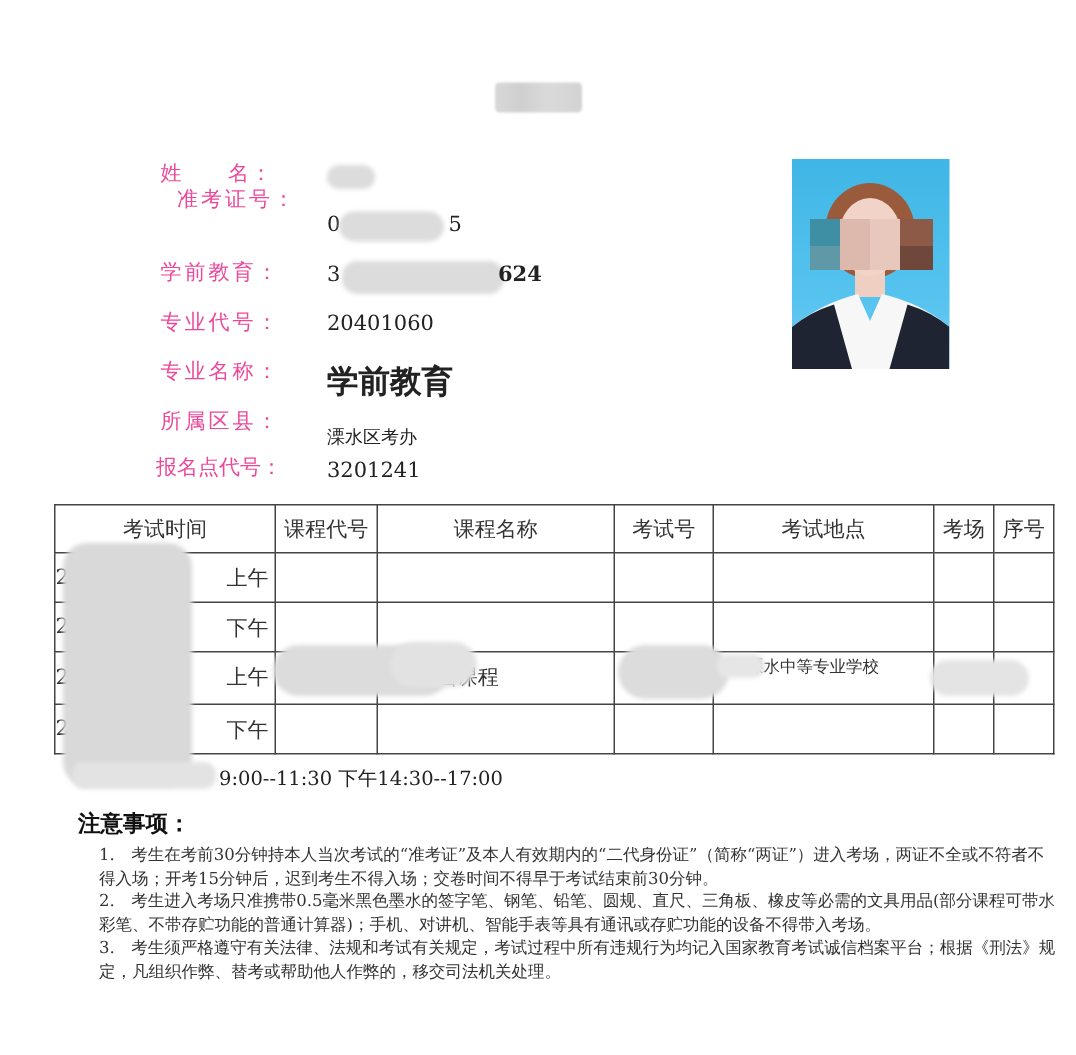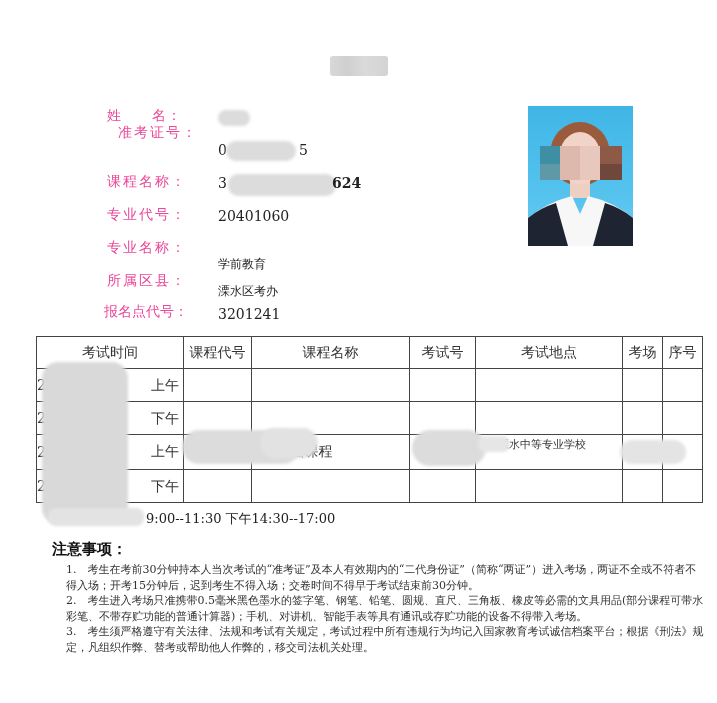--- a/index.html
+++ b/index.html
@@ -33,30 +33,30 @@
 <div>
 
   <div class="abs label" style="left:107px;top:107px;letter-spacing:1px;">姓　　名：</div>
   <div class="abs blur" style="left:218px;top:110px;width:32px;height:16px;"></div>
 
   <div class="abs label" style="left:107px;top:124px;letter-spacing:2px;margin-left:11px;">准考证号：</div>
   <div class="abs value" style="left:218px;top:142px;">0</div>
   <div class="abs blur" style="left:226px;top:141px;width:70px;height:20px;"></div>
   <div class="abs value" style="left:299px;top:142px;">5</div>
 
-  <div class="abs label" style="left:107px;top:173px;letter-spacing:2px;">课程名称：</div>
+  <div class="abs label" style="left:107px;top:173px;letter-spacing:2px;">学前教育：</div>
   <div class="abs value" style="left:218px;top:175px;">3</div>
   <div class="abs blur" style="left:228px;top:174px;width:108px;height:22px;"></div>
   <div class="abs value" style="left:332px;top:175px;font-weight:bold;">624</div>
 
   <div class="abs label" style="left:107px;top:206px;letter-spacing:2px;text-align:right;">专业代号：</div>
   <div class="abs value" style="left:218px;top:208px;">20401060</div>
 
   <div class="abs label" style="left:107px;top:239px;letter-spacing:2px;">专业名称：</div>
-  <div class="abs value" style="left:218px;top:256px;font-size:12px;">学前教育</div>
+  <div class="abs value" style="left:218px;top:240px;font-size:21px;font-weight:bold;">学前教育</div>
 
   <div class="abs label" style="left:107px;top:272px;letter-spacing:2px;">所属区县：</div>
   <div class="abs value" style="left:218px;top:283px;font-size:12px;">溧水区考办</div>
 
   <div class="abs label" style="left:104px;top:303px;">报名点代号：</div>
   <div class="abs value" style="left:218px;top:306px;">3201241</div>
 </div>
 
 <div class="abs photo">
   <svg width="105" height="140" viewBox="0 0 105 140">

